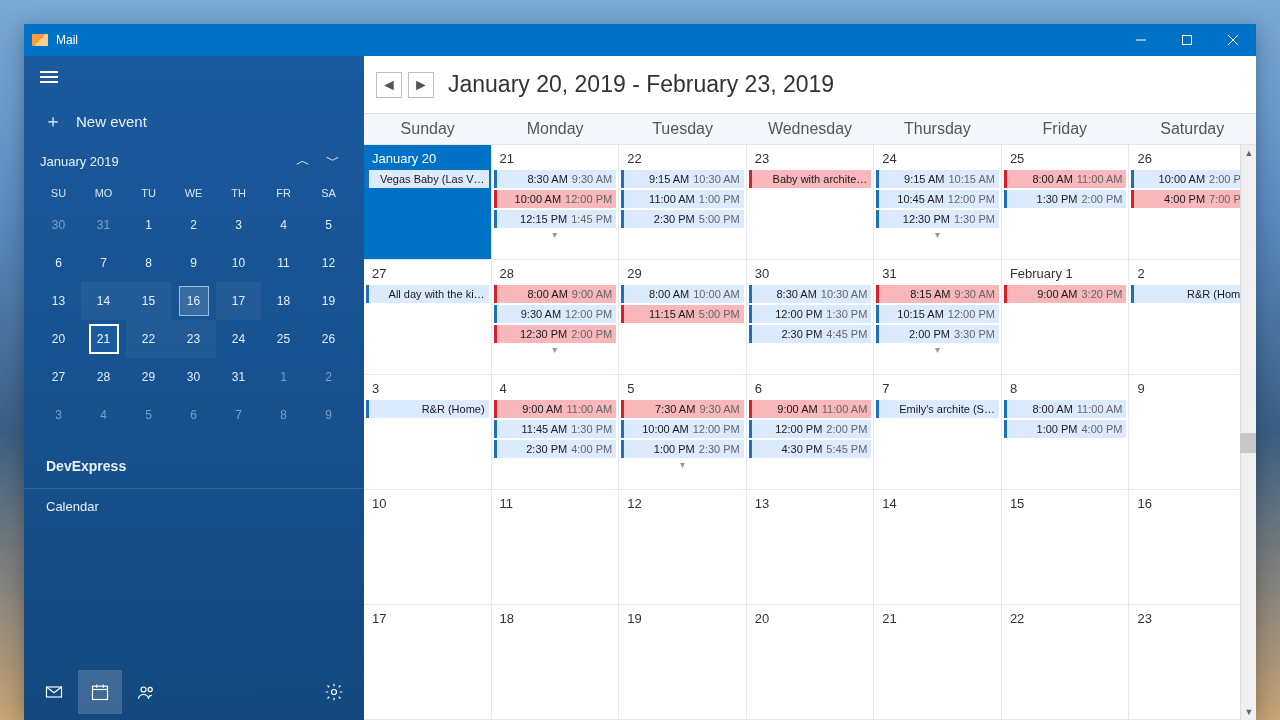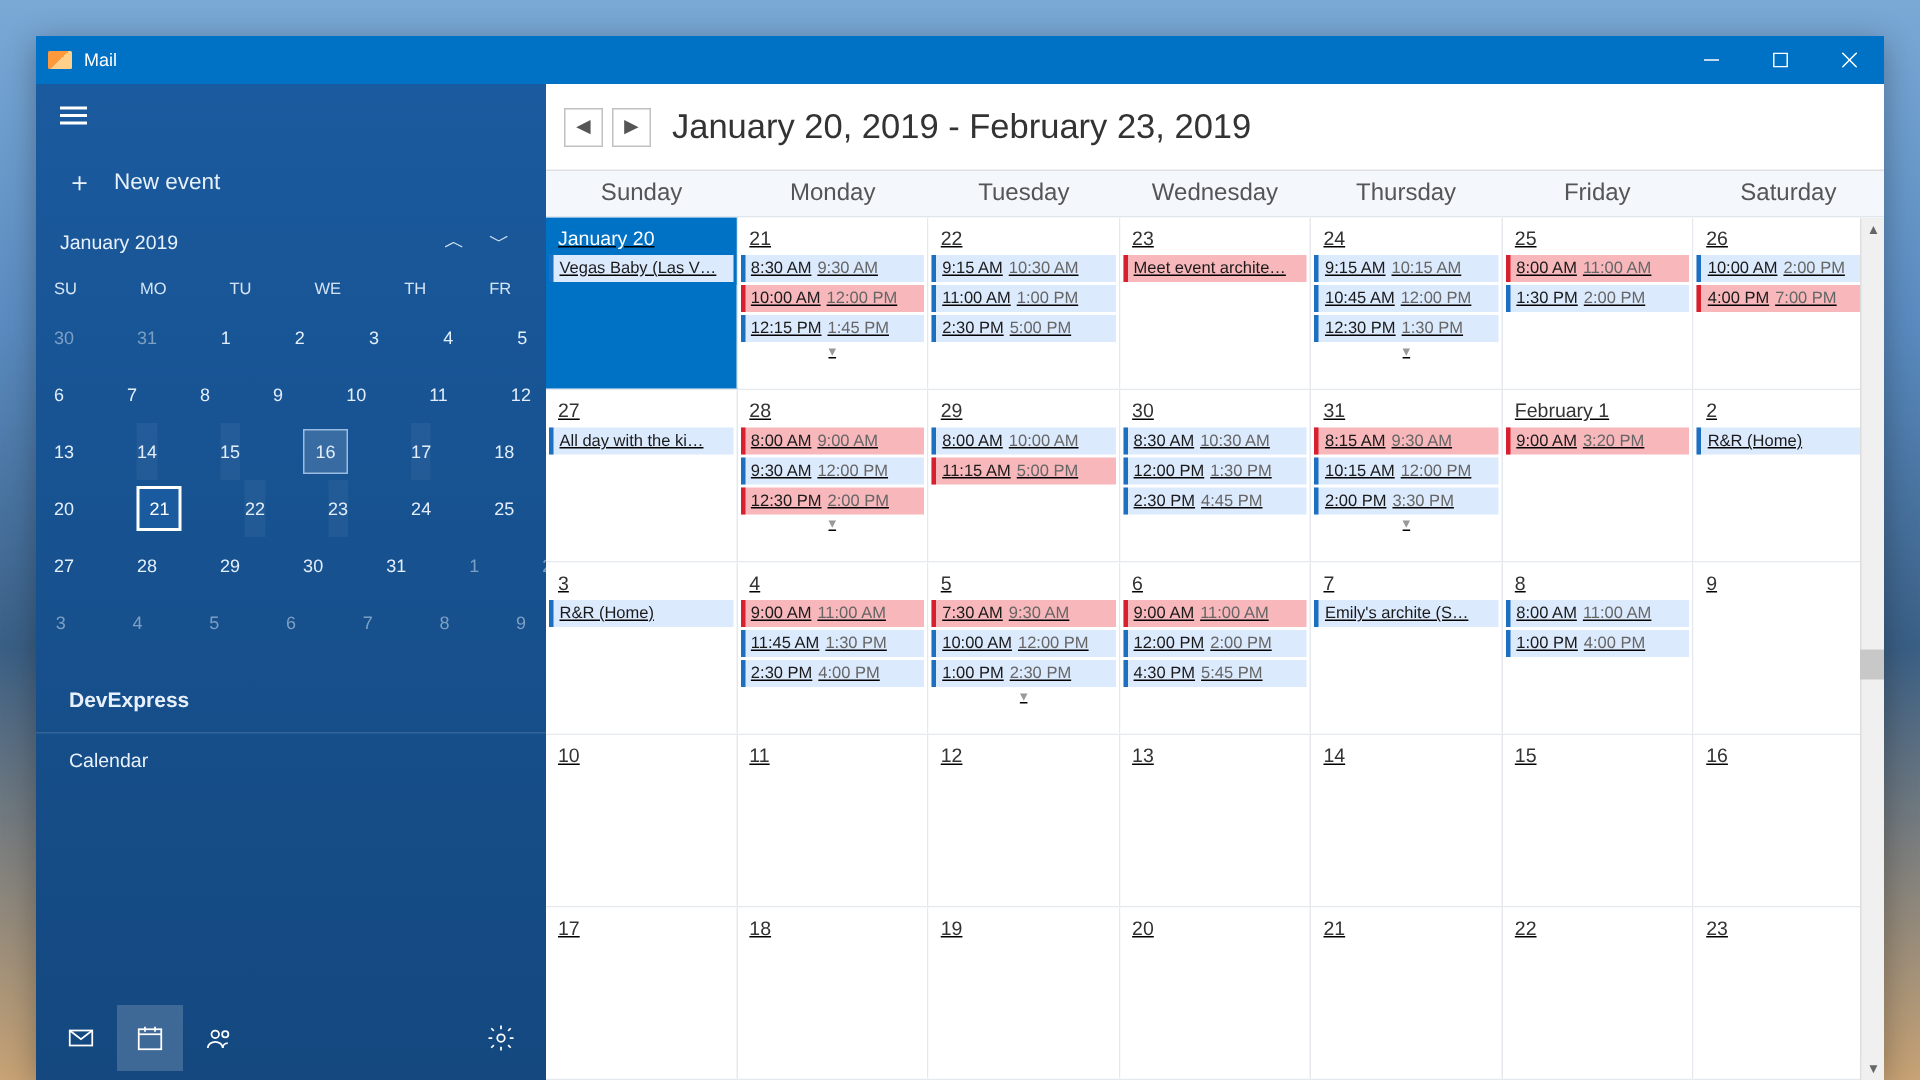--- a/index.html
+++ b/index.html
@@ -42,21 +42,21 @@
   }
   .new-event .plus { font-size: 18px; line-height: 1; }
   .minical-header {
     display: flex; align-items: center; padding: 0 16px 6px; font-size: 13px;
   }
   .minical-header .label { flex: 1; }
   .chev { width: 30px; text-align: center; cursor: pointer; font-size: 14px; color:#dce9f7; }
   .minical {
     padding: 4px 12px 10px;
   }
-  .minical-row { display: flex; gap: 42px; }
+  .minical-row { display: flex; }
   .minical-cell {
     width: 45px; height: 38px; display:flex; align-items:center; justify-content:center;
     font-size: 12px; color: #e2eefb; cursor: pointer; position:relative;
   }
   .minical-head .minical-cell { font-size: 11px; color:#d5e4f5; height:26px; }
   .minical-cell.dim { color: #7ca0c5; }
   .minical-cell.today span {
     width:30px; height:30px; border:2px solid #fff; display:flex; align-items:center; justify-content:center;
     color:#fff; background:#1a5a9e;
   }
@@ -86,39 +86,39 @@
     border-bottom:1px solid #e0e0e0;
   }
   .navsq {
     width:26px; height:26px; border:1px solid #c0c0c0; display:flex; align-items:center; justify-content:center;
     margin-right:6px; cursor:pointer; color:#555;
   }
   .cal-title { margin-left:8px; font-size:23px; font-weight:300; color:#333; }
   .dayhead-row { display:flex; background:#f4f7fb; border-bottom:1px solid #dfe6ee; }
   .dayhead { flex:1; text-align:center; font-size:16px; color:#555; padding:6px 0; }
   .grid-wrapper { flex:1; overflow:hidden; position:relative; background:#fff; }
-  .grid { display:flex; flex-direction:column; height:100%;text-decoration:underline; }
+  .grid { display:flex; flex-direction:column; height:100%; }
   .week-row { flex:1; display:flex; border-bottom:1px solid #e5e9ee; min-height:0;}
   .day-cell {
     flex:1; border-right:1px solid #e5e9ee; display:flex; flex-direction:column;
     min-width:0; position:relative; background:#fff;
   }
   .day-cell:last-child { border-right:none; }
   .day-num {
     font-size:13px; color:#333; padding:6px 8px 2px; white-space:nowrap; overflow:hidden; text-overflow:ellipsis;
   }
   .day-cell.selected .day-num {
     background:#0072c6; color:#fff;
   }
   .day-cell.selected { background:#0072c6; }
   .day-cell.selected .events { background:#0072c6; }
   .events { display:flex; flex-direction:column; gap:2px; padding:2px 2px; }
   .event {
     font-size:11px; padding:3px 4px; border-radius:0; white-space:nowrap; overflow:hidden;
-    text-overflow:ellipsis; border-left:3px solid;
+    text-overflow:ellipsis; border-left:3px solid;text-align:right;
   }
   .event.blue { background:#dceafe; border-left-color:#1d6fbf; color:#1a1a1a;}
   .event.red  { background:#f7b7bb; border-left-color:#d6202e; color:#1a1a1a;}
   .event .t2 { color:#666; margin-left:4px; }
   .more-ind { text-align:center; color:#999; font-size:10px; line-height:8px; margin-top:1px; }
   .scrolltrack {
     position:absolute; right:0; top:0; bottom:0; width:16px; background:#f0f0f0;
     border-left:1px solid #ddd;
   }
   .scroll-arrow {
@@ -394,21 +394,21 @@
                 <div class="day-num">22</div>
                 <div class="events">
                   <div class="event blue">9:15 AM<span class="t2">10:30 AM</span></div>
                   <div class="event blue">11:00 AM<span class="t2">1:00 PM</span></div>
                   <div class="event blue">2:30 PM<span class="t2">5:00 PM</span></div>
                 </div>
               </div>
               <div class="day-cell">
                 <div class="day-num">23</div>
                 <div class="events">
-                  <div class="event red">Meet event archite…</div>
+                  <div class="event red">Baby with archite…</div>
                 </div>
               </div>
               <div class="day-cell">
                 <div class="day-num">24</div>
                 <div class="events">
                   <div class="event blue">9:15 AM<span class="t2">10:15 AM</span></div>
                   <div class="event blue">10:45 AM<span class="t2">12:00 PM</span></div>
                   <div class="event blue">12:30 PM<span class="t2">1:30 PM</span></div>
                 </div>
                 <div class="more-ind">▾</div>

